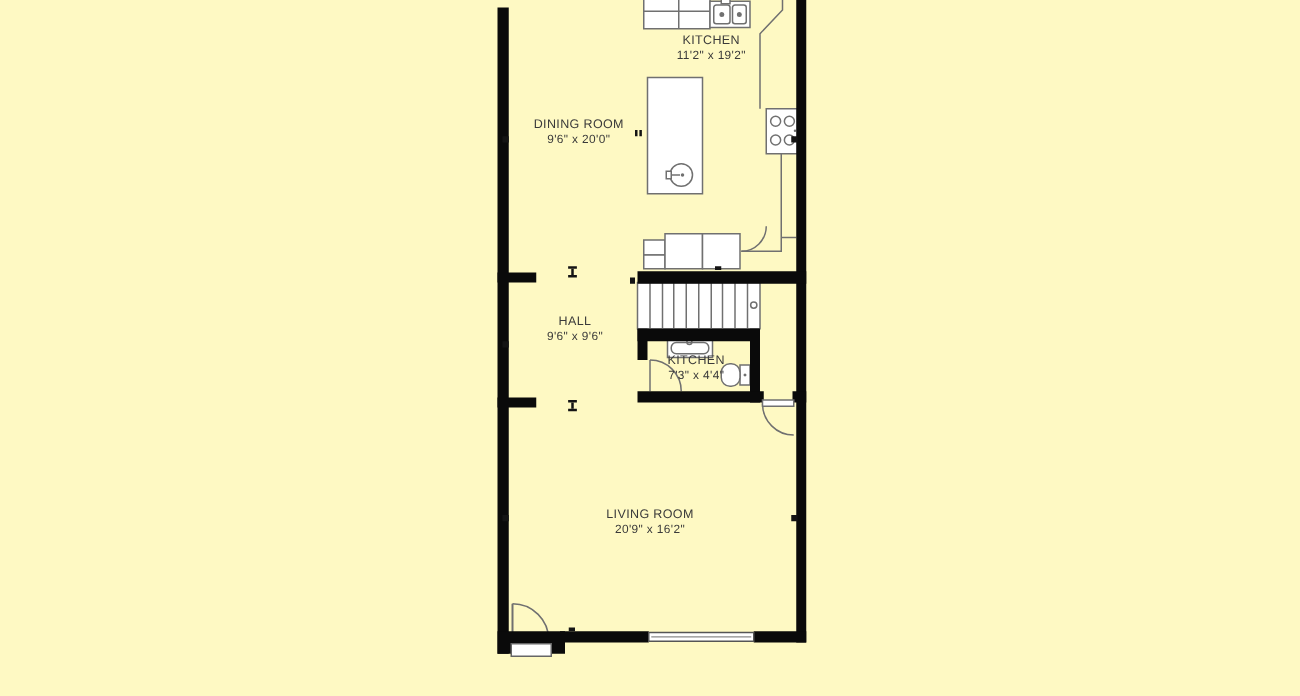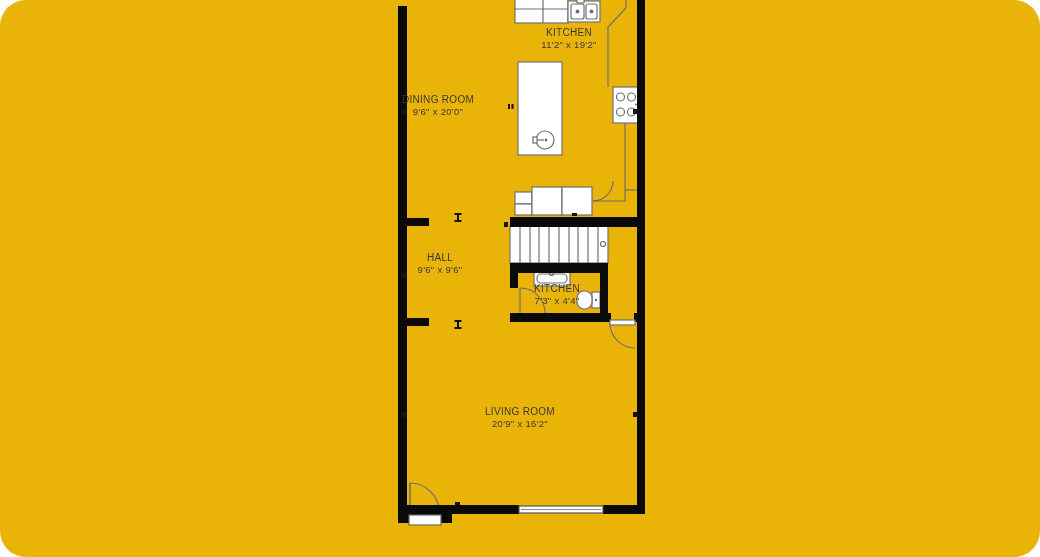--- a/index.html
+++ b/index.html
@@ -1,17 +1,17 @@
 <!DOCTYPE html>
 <html><head>
 <meta charset="utf-8">
 <style>
   html,body{margin:0;padding:0;background:#ffffff;}
-  .canvas{position:relative;width:1040px;height:557px;background:#eab308;overflow:hidden;
-          font-family:"Liberation Sans", sans-serif;border-radius:26px;}
+  .canvas{position:relative;width:1040px;height:557px;background:#fef9c3;overflow:hidden;
+          font-family:"Liberation Sans", sans-serif;}
   .plan-svg{position:absolute;left:0;top:0;width:1040px;height:557px;}
   .room-label{position:absolute;width:140px;text-align:center;color:#3a3a3a;
               line-height:12px;letter-spacing:0.3px;pointer-events:none;}
   .room-label .rname{font-size:10px;}
   .room-label .rdims{font-size:9.5px;}
 </style>
 </head>
 <body>
 
 <div class="canvas">
@@ -154,26 +154,26 @@
         <rect x="454.5" y="327" width="7" height="2"></rect>
       </g>
     </g>
   </svg>
 
   <div class="room-label" style="left:499px;top:27px;">
     <div class="rname">KITCHEN</div>
     <div class="rdims">11'2" x 19'2"</div>
   </div>
 
-  <div class="room-label" style="left:368px;top:94px;">
+  <div class="room-label" style="left:393px;top:94px;">
     <div class="rname">DINING ROOM</div>
     <div class="rdims">9'6" x 20'0"</div>
   </div>
 
-  <div class="room-label" style="left:370px;top:252px;">
+  <div class="room-label" style="left:390px;top:252px;">
     <div class="rname">HALL</div>
     <div class="rdims">9'6" x 9'6"</div>
   </div>
 
   <div class="room-label" style="left:487px;top:283px;">
     <div class="rname">KITCHEN</div>
     <div class="rdims">7'3" x 4'4"</div>
   </div>
 
   <div class="room-label" style="left:450px;top:406px;text-align:center;">

